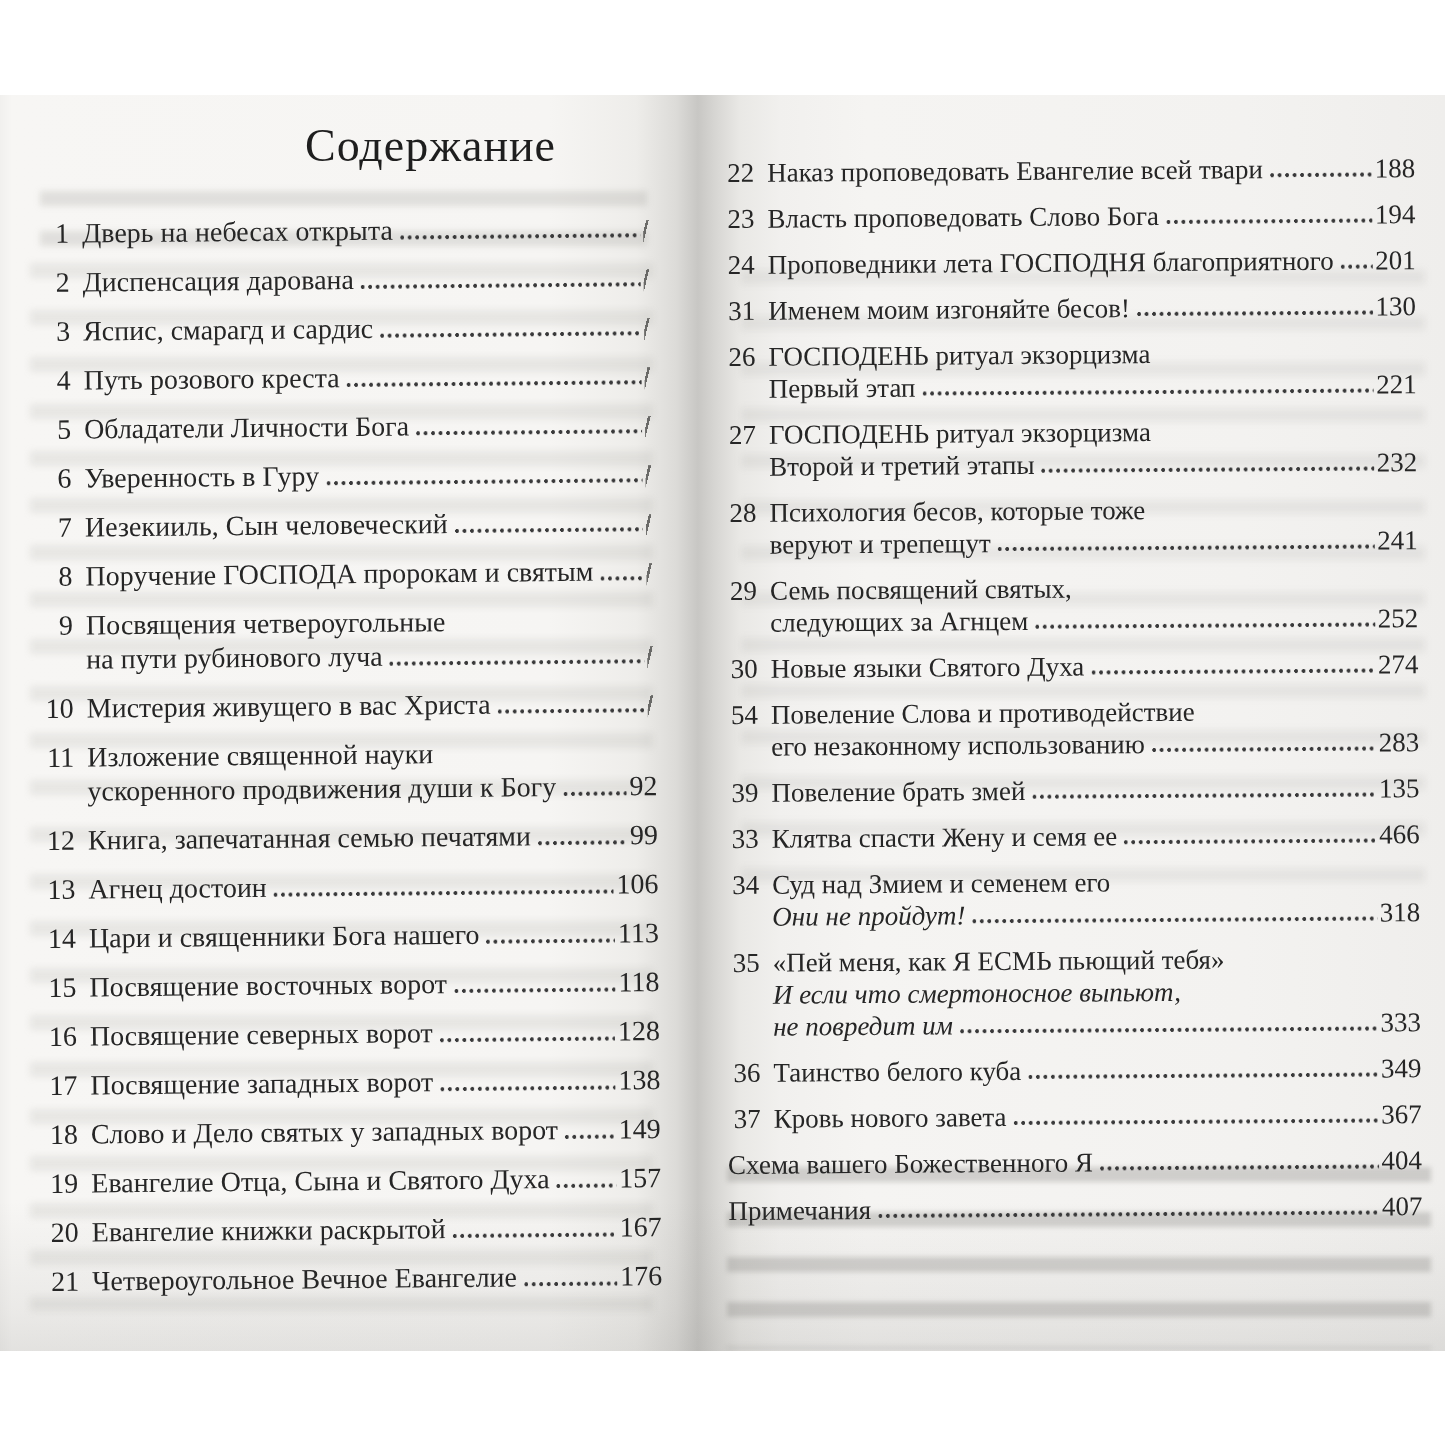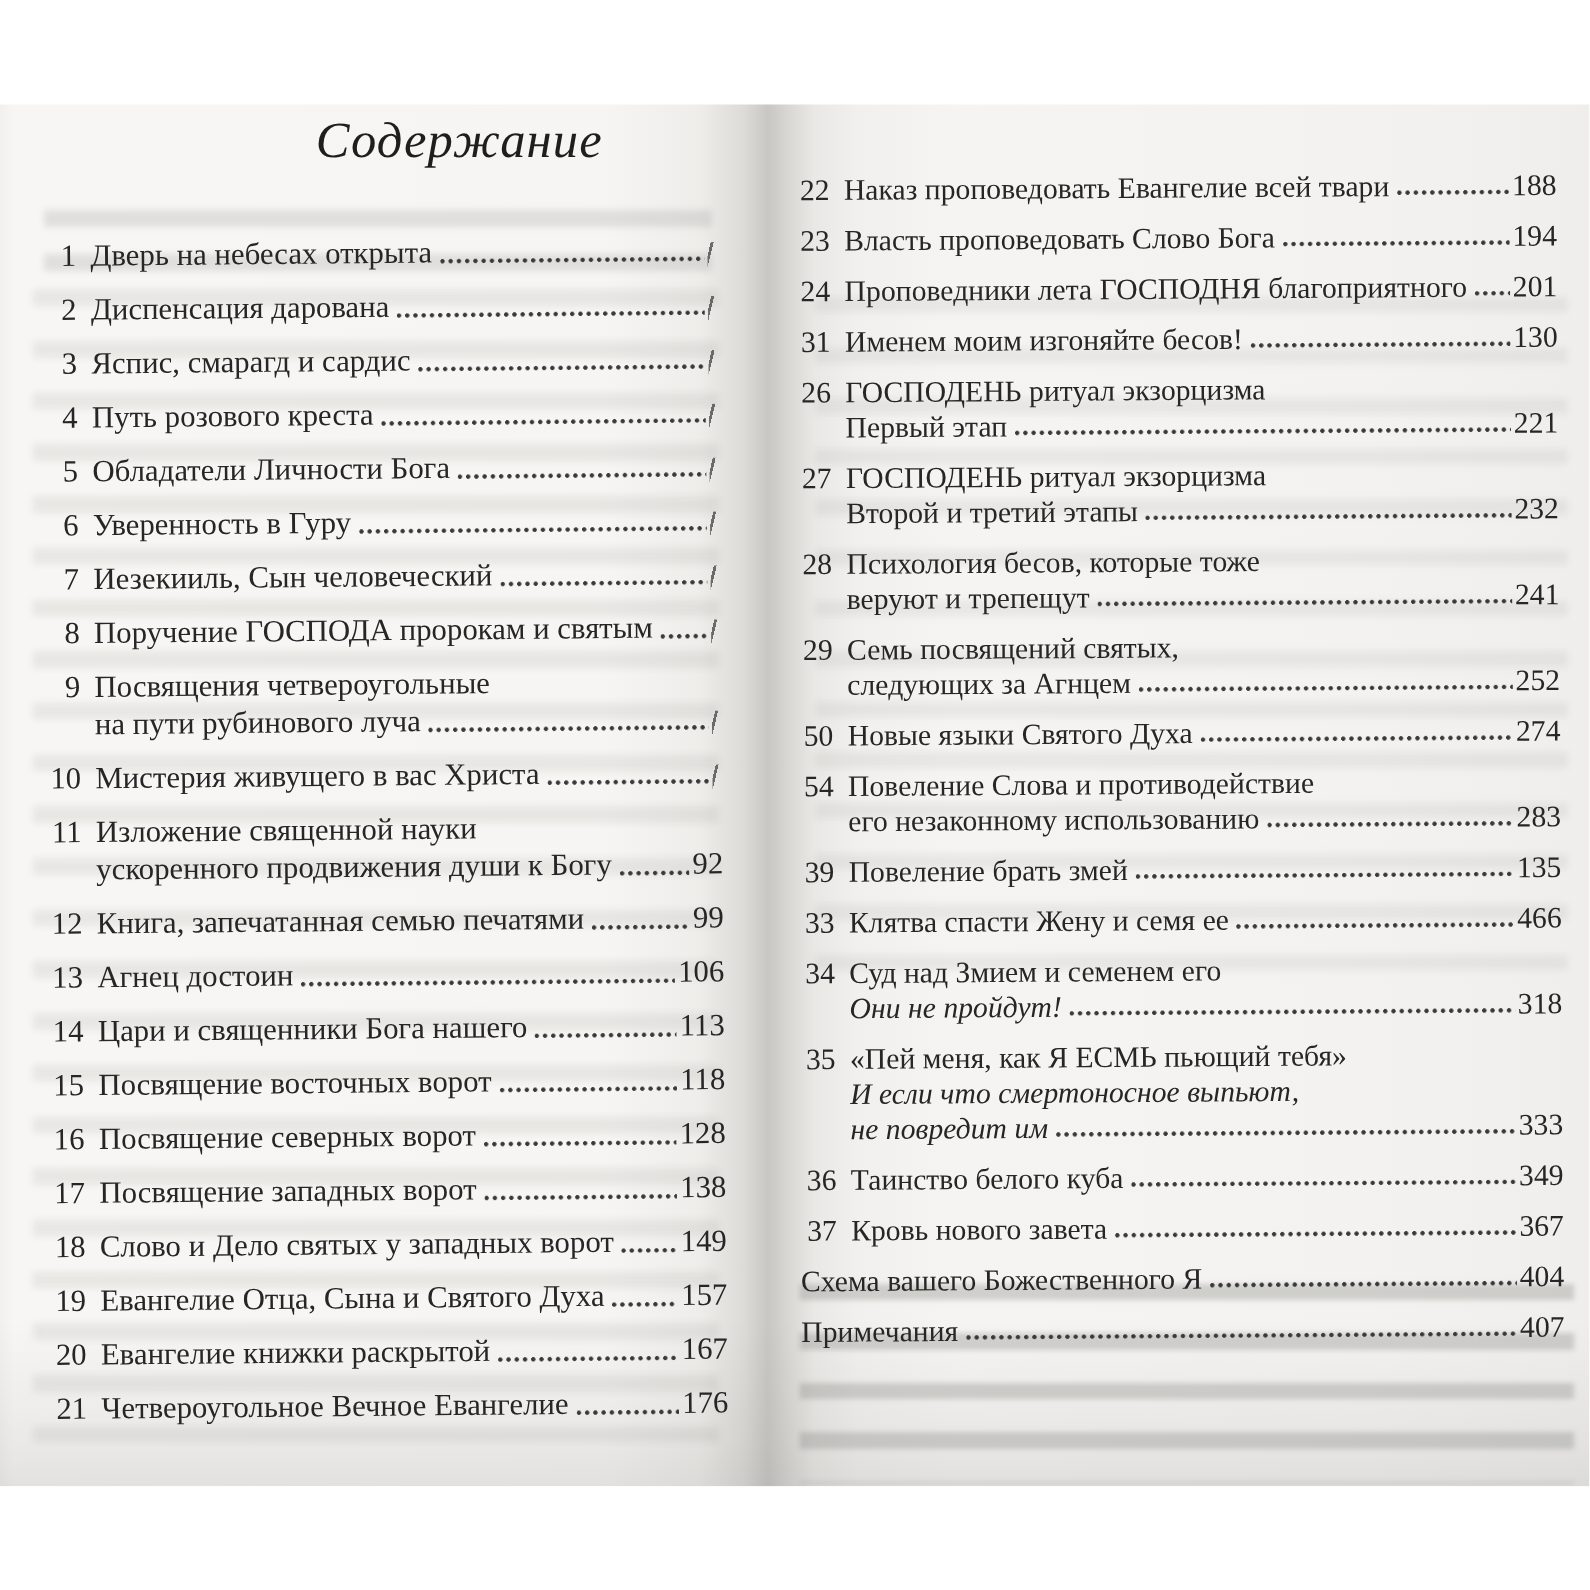--- a/index.html
+++ b/index.html
@@ -21,22 +21,22 @@
         #f1f0ee 0px, #f7f6f4 12px, #f6f5f3 38%,
         #eeedea 44%, #dcdbd8 46.8%, #c8c7c4 48.3%,
         #d8d7d4 49.6%, #e9e8e5 51.2%, #f1f0ee 54%,
         #f5f4f2 60%, #f3f2f0 86%, #efeeec 100%);
   }
   .page{position:absolute;top:0;height:100%;overflow:hidden;}
   .left-page{left:0;width:697px;}
   .right-page{left:697px;width:748px;}
 
   .page-title{
-    position:absolute;left:287px;top:6px;margin:0;
-    font-size:46px;font-weight:normal;letter-spacing:1px;color:#1e1e1e;font-style:italic;
+    position:absolute;left:287px;top:6px;margin:18px;
+    font-size:46px;font-weight:normal;letter-spacing:1px;color:#1e1e1e;
   }
 
   
   .toc{position:absolute;}
   #left-toc{
     left:36px;top:122px;width:616px;
     font-size:28px;line-height:34px;
     transform:rotate(-0.55deg);transform-origin:0 0;
   }
   #left-toc .row{margin-bottom:15px;}
@@ -411,21 +411,21 @@
               <span class="text">Семь посвящений святых,</span>
             </div>
             <div class="line">
               <span class="text">следующих за Агнцем</span>
               <span class="dots"></span>
               <span class="pg">252</span>
             </div>
           </div>
         </div>
         <div class="row">
-          <span class="num">50</span>
+          <span class="num">30</span>
           <div class="lines">
             <div class="line">
               <span class="text">Новые языки Святого Духа</span>
               <span class="dots"></span>
               <span class="pg">274</span>
             </div>
           </div>
         </div>
         <div class="row">
           <span class="num">54</span>

